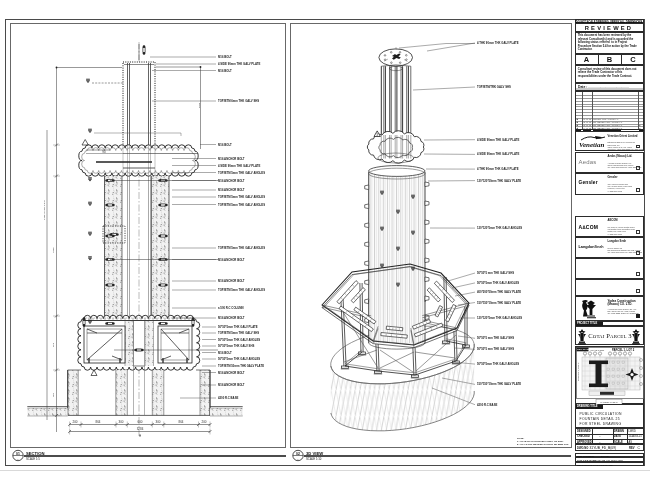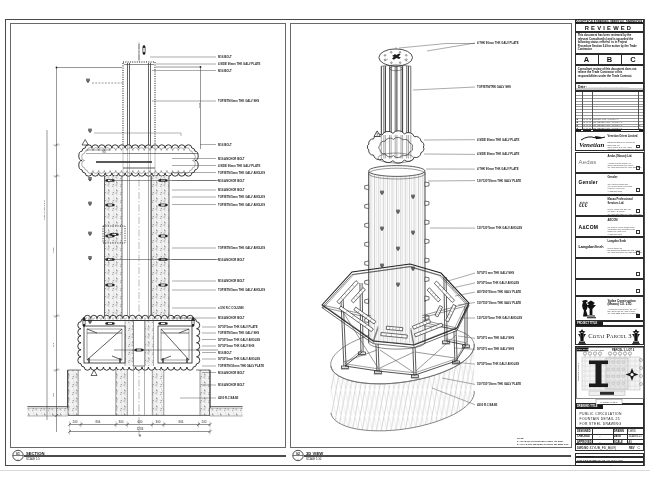--- a/index.html
+++ b/index.html
@@ -611,26 +611,20 @@
       <div class="abs" style="left:32px;top:2.8px;width:36px;font-size:2.7px;font-weight:bold;color:#111;line-height:1.25;">Aedas (Macau) Ltd.</div>
       <div class="abs" style="left:32px;top:9.1px;width:36px;font-size:1.8px;color:#444;line-height:1.3;">Avenida da Praia Grande 409<br>China Law Building 21/F, Macau<br>Tel: (853) 2833 1113  Fax: (853) 2833 1115</div>
       <div class="abs" style="right:2.5px;bottom:2px;width:3.6px;height:3.6px;border:0.6px solid #333;box-sizing:border-box;"></div>
     </div>
     <div class="abs" style="left:574.5px;top:172.5px;width:69.0px;height:22.0px;border:0.7px solid #2b2b2b;box-sizing:border-box;background:#fff;">
       <div style="position:absolute;left:3px;top:6.5px;font-size:4.8px;color:#000;font-weight:bold;letter-spacing:0.2px;">Gensler</div>
       <div class="abs" style="left:32px;top:2.8px;width:36px;font-size:2.7px;font-weight:bold;color:#111;line-height:1.25;">Gensler</div>
       <div class="abs" style="left:32px;top:9.1px;width:36px;font-size:1.8px;color:#444;line-height:1.3;">Two Harbour Square 22/F<br>181 Hoi Bun Road, Kwun Tong<br>Kowloon, Hong Kong<br>T +852.2810.0668</div>
       <div class="abs" style="right:2.5px;bottom:2px;width:3.6px;height:3.6px;border:0.6px solid #333;box-sizing:border-box;"></div>
     </div>
-    <div class="abs" style="left:574.5px;top:194.5px;width:69.0px;height:21.0px;border:0.7px solid #2b2b2b;box-sizing:border-box;background:#fff;">
-      <div style="position:absolute;left:3px;top:4px;font-size:8px;color:#000;font-weight:bold;font-style:italic;font-family:'Liberation Serif',serif;letter-spacing:-0.6px;">ℓℓℓ</div>
-      <div class="abs" style="left:32px;top:2.8px;width:36px;font-size:2.7px;font-weight:bold;color:#111;line-height:1.25;">Macau Professional<br>Services Ltd.</div>
-      <div class="abs" style="left:32px;top:12.6px;width:36px;font-size:1.8px;color:#444;line-height:1.3;">Rua de Xangai 175, Edf ACM<br>12 Andar A-B, Macau<br>Tel: (853) 2878 6281  Fax: (853) 2878 6286</div>
-      <div class="abs" style="right:2.5px;bottom:2px;width:3.6px;height:3.6px;border:0.6px solid #333;box-sizing:border-box;"></div>
-    </div>
     <div class="abs" style="left:574.5px;top:215.5px;width:69.0px;height:21.0px;border:0.7px solid #2b2b2b;box-sizing:border-box;background:#fff;">
       <div style="position:absolute;left:3px;top:7px;font-size:5px;color:#000;font-weight:bold;letter-spacing:0.3px;">A∆COM</div>
       <div class="abs" style="left:32px;top:2.8px;width:36px;font-size:2.7px;font-weight:bold;color:#111;line-height:1.25;">AECOM</div>
       <div class="abs" style="left:32px;top:9.1px;width:36px;font-size:1.8px;color:#444;line-height:1.3;">8/F, Tower 2, Grand Central Plaza<br>138 Shatin Rural Committee Road<br>Shatin, NT, Hong Kong<br>T +852 2317 7700</div>
       <div class="abs" style="right:2.5px;bottom:2px;width:3.6px;height:3.6px;border:0.6px solid #333;box-sizing:border-box;"></div>
     </div>
     <div class="abs" style="left:574.5px;top:236.5px;width:69.0px;height:21.0px;border:0.7px solid #2b2b2b;box-sizing:border-box;background:#fff;">
       <div style="position:absolute;left:3px;top:7px;font-size:3.8px;color:#000;font-weight:bold;">Langdon<span style="color:#333;">Seah</span></div>
       <div class="abs" style="left:32px;top:2.8px;width:36px;font-size:2.7px;font-weight:bold;color:#111;line-height:1.25;">Langdon Seah</div>
       <div class="abs" style="left:32px;top:9.1px;width:36px;font-size:1.8px;color:#444;line-height:1.3;">Rua do Campo 78<br>Edf Commercial Zhang Kian 18/E, Macau<br>Tel: (853) 2833 1710  Fax: (853) 2833 1532</div>

